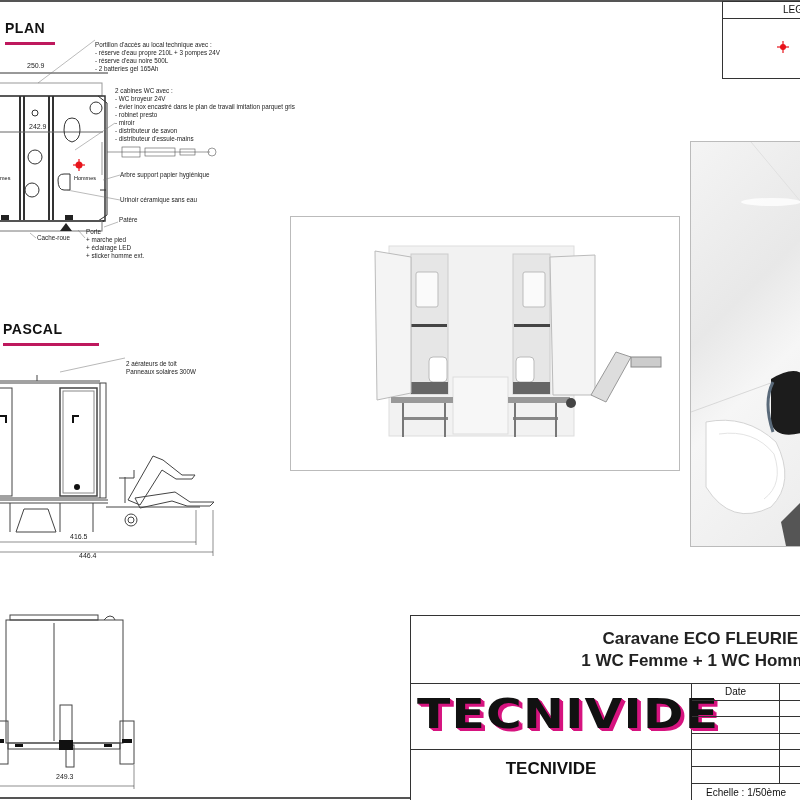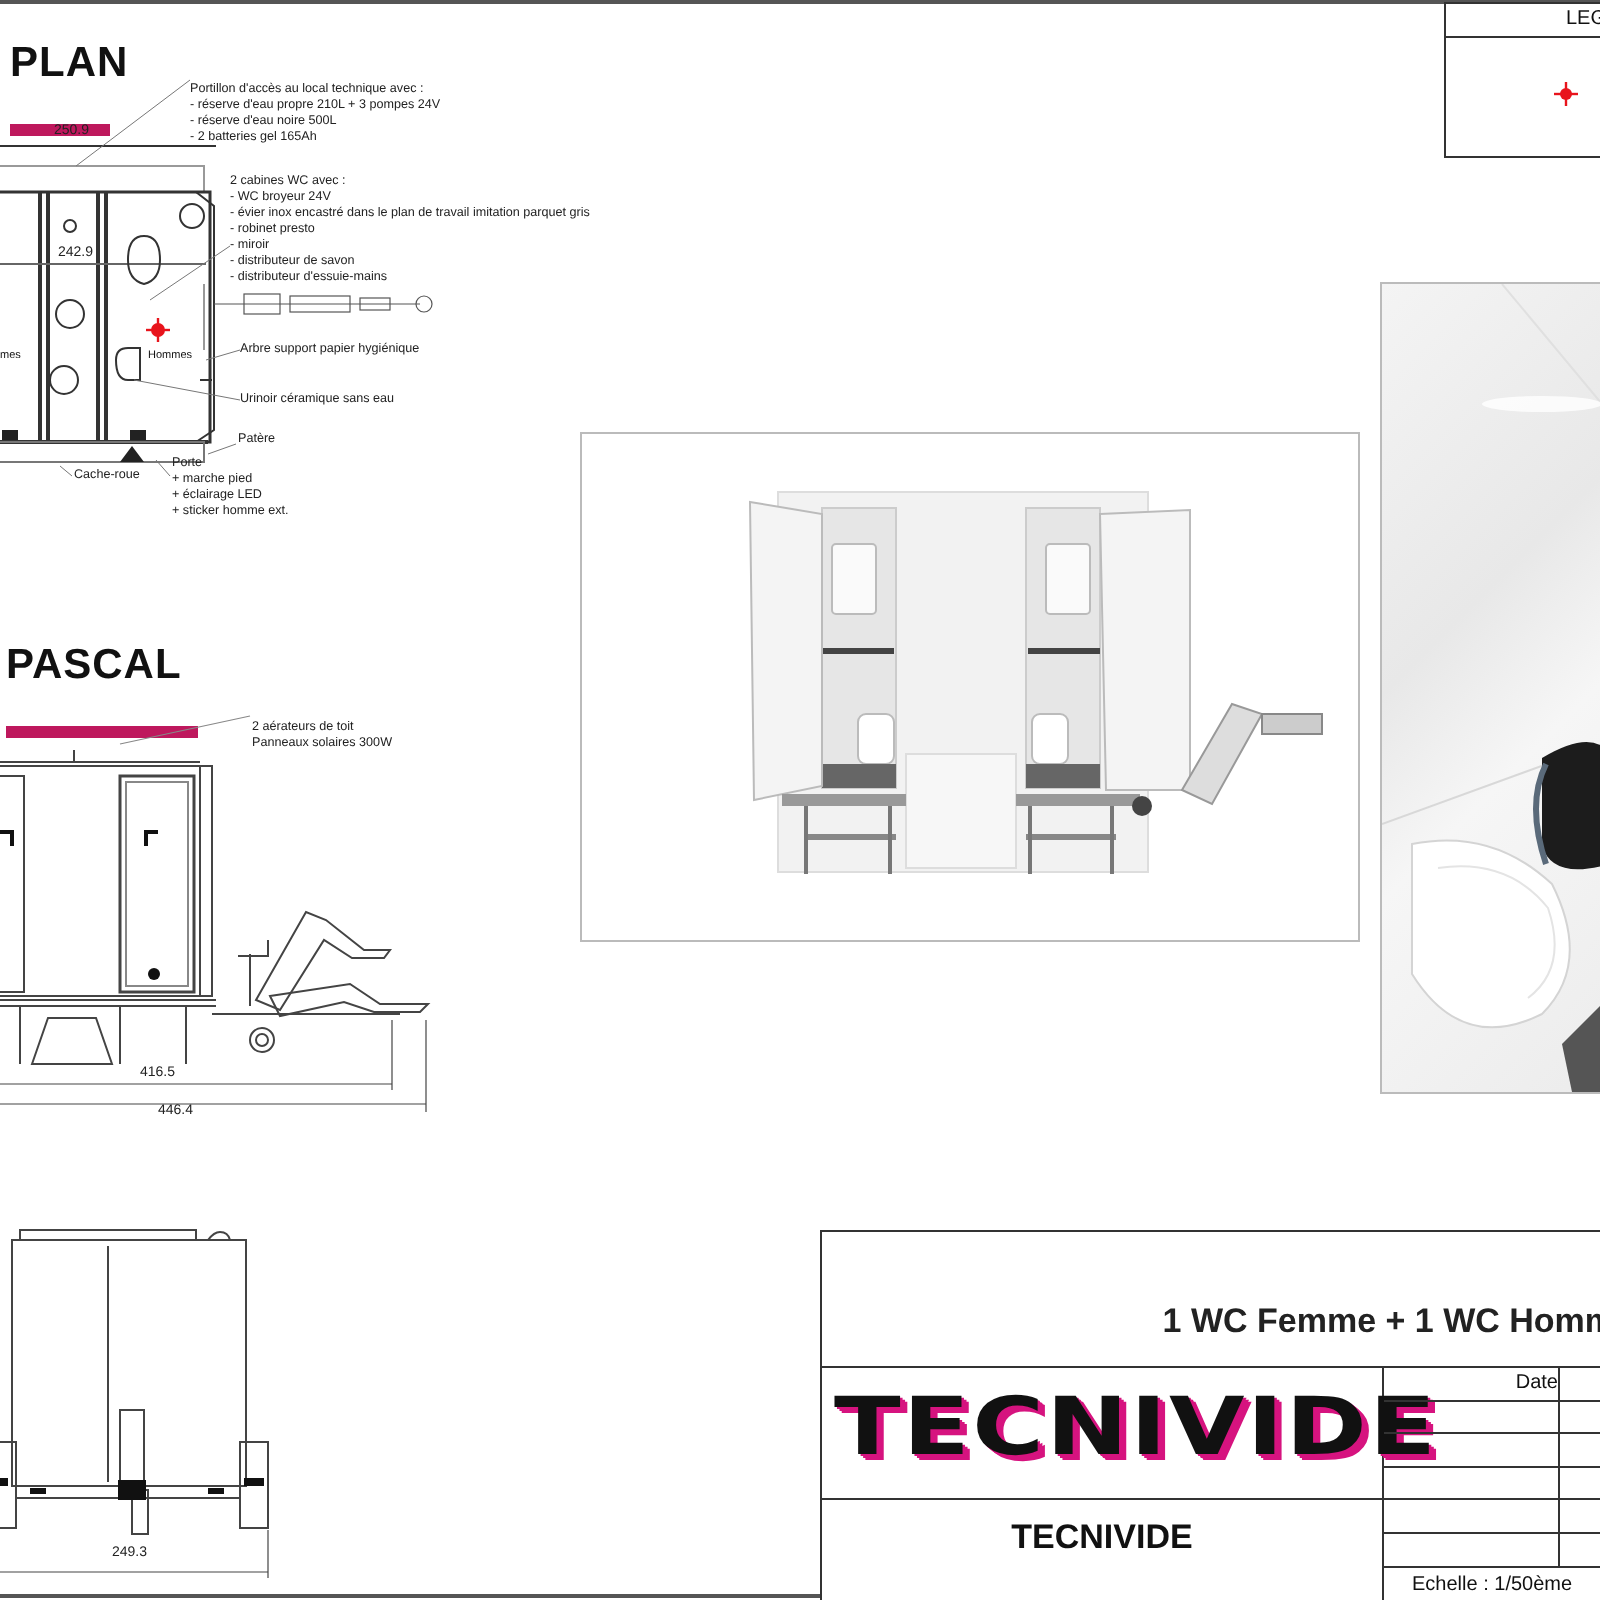--- a/index.html
+++ b/index.html
@@ -1,38 +1,38 @@
 <!DOCTYPE html>
 <html><head>
 <meta charset="utf-8">
 <style>
   html,body{margin:0;padding:0;background:#fff;}
   body{width:800px;height:800px;position:relative;overflow:hidden;font-family:"Liberation Sans",sans-serif;color:#111;}
   .abs{position:absolute;}
   .topline{left:0;top:0;width:800px;height:2px;background:#555;}
-  .section-title{font-weight:bold;font-size:21px;letter-spacing:0.5px;border-bottom:6px solid #be185d;padding-bottom:18px;}
+  .section-title{font-weight:bold;font-size:14px;letter-spacing:0.5px;border-bottom:3px solid #be185d;padding-bottom:6px;}
   .note{font-size:6.3px;line-height:8px;color:#222;white-space:pre;}
   .dim{font-size:7px;color:#222;}
   .legend{left:722px;top:1px;width:80px;height:76px;border:1.5px solid #333;border-right:none;}
   .legend .hd{height:16px;border-bottom:1.5px solid #333;font-size:10px;text-align:right;padding-right:0;line-height:16px;overflow:hidden;}
   .photo-box{left:290px;top:216px;width:388px;height:253px;border:1px solid #bbb;background:#fff;}
   .interior{left:690px;top:141px;width:110px;height:404px;border:1px solid #bbb;background:linear-gradient(135deg,#f4f4f4 0%,#e8e8e8 40%,#f6f6f6 60%,#ececec 100%);overflow:hidden;}
   .titleblock{left:410px;top:615px;width:392px;height:185px;border:1.5px solid #333;border-right:none;}
   .tb-title{position:absolute;left:0;top:0;width:392px;height:67px;border-bottom:1.5px solid #333;}
   .tb-title .l1,.tb-title .l2{position:absolute;right:0;font-size:17px;font-weight:bold;color:#222;white-space:nowrap;}
   .tb-title .l1{top:13px;right:5px;}
   .tb-title .l2{top:35px;right:-14px;}
   .tb-logo{position:absolute;left:0;top:67px;width:280px;height:66px;border-bottom:1.5px solid #333;border-right:1.5px solid #333;}
   .logo-text{position:absolute;left:6px;top:8px;font-family:"DejaVu Sans",sans-serif;font-weight:bold;font-size:40px;letter-spacing:1px;color:#111;text-shadow:3px 3px 0 #d6137f,2px 2px 0 #d6137f,1px 1px 0 #d6137f;transform:scaleX(1.22);transform-origin:left;}
   .tb-company{position:absolute;left:0;top:133px;width:280px;height:52px;border-right:1.5px solid #333;text-align:center;}
   .tb-company .name{font-weight:bold;font-size:17px;margin-top:10px;}
   .tb-company .addr{font-weight:bold;font-size:10.5px;margin-top:5px;white-space:nowrap;}
   .tb-table{position:absolute;left:281px;top:67px;width:111px;height:118px;}
   .tb-row{position:absolute;left:0;width:111px;border-bottom:1px solid #333;}
-  .tb-cell-date{position:absolute;left:0;top:0;width:87px;height:100%;border-right:1px solid #333;font-size:10px;text-align:right;line-height:17px;}
+  .tb-cell-date{position:absolute;left:0;top:0;width:87px;height:100%;border-right:1px solid #333;font-size:10px;text-align:center;line-height:17px;}
   .tb-scale{position:absolute;left:0;bottom:0;width:111px;height:17px;font-size:10px;line-height:17px;padding-left:14px;white-space:nowrap;}
   svg{overflow:visible;}
 </style>
 </head>
 <body>
 
 <div class="abs topline"></div>
 
 <div class="abs section-title" style="left:5px;top:20px;width:50px;">PLAN</div>
 
@@ -228,20 +228,21 @@
     <path d="M80 237 q20 -12 30 -6 v60 q-25 6 -30 -10 z" fill="#1c1c1c"></path>
     <path d="M82 240 q-10 20 0 50" stroke="#5a6a7a" stroke-width="3" fill="none"></path>
     <path d="M15 280 q40 -8 70 20 q20 40 -5 65 q-40 20 -65 -20 z" fill="#ffffff" stroke="#d4d4d4"></path>
     <path d="M28 292 q35 -5 55 20 q10 30 -10 45" stroke="#e4e4e4" fill="none"></path>
     <polygon points="90,380 110,360 110,404 95,404" fill="#555"></polygon>
   </svg>
 </div>
 
 <div class="abs titleblock">
   <div class="tb-title">
+    <div class="l1">Caravane ECO FLEURIE</div>
     <div class="l2">1 WC Femme + 1 WC Homme</div>
   </div>
   <div class="tb-logo">
     <div class="logo-text">TECNIVIDE</div>
   </div>
   <div class="tb-company">
     <div class="name">TECNIVIDE</div>
   </div>
   <div class="tb-table">
     <div class="tb-row" style="top:0;height:17px;">

